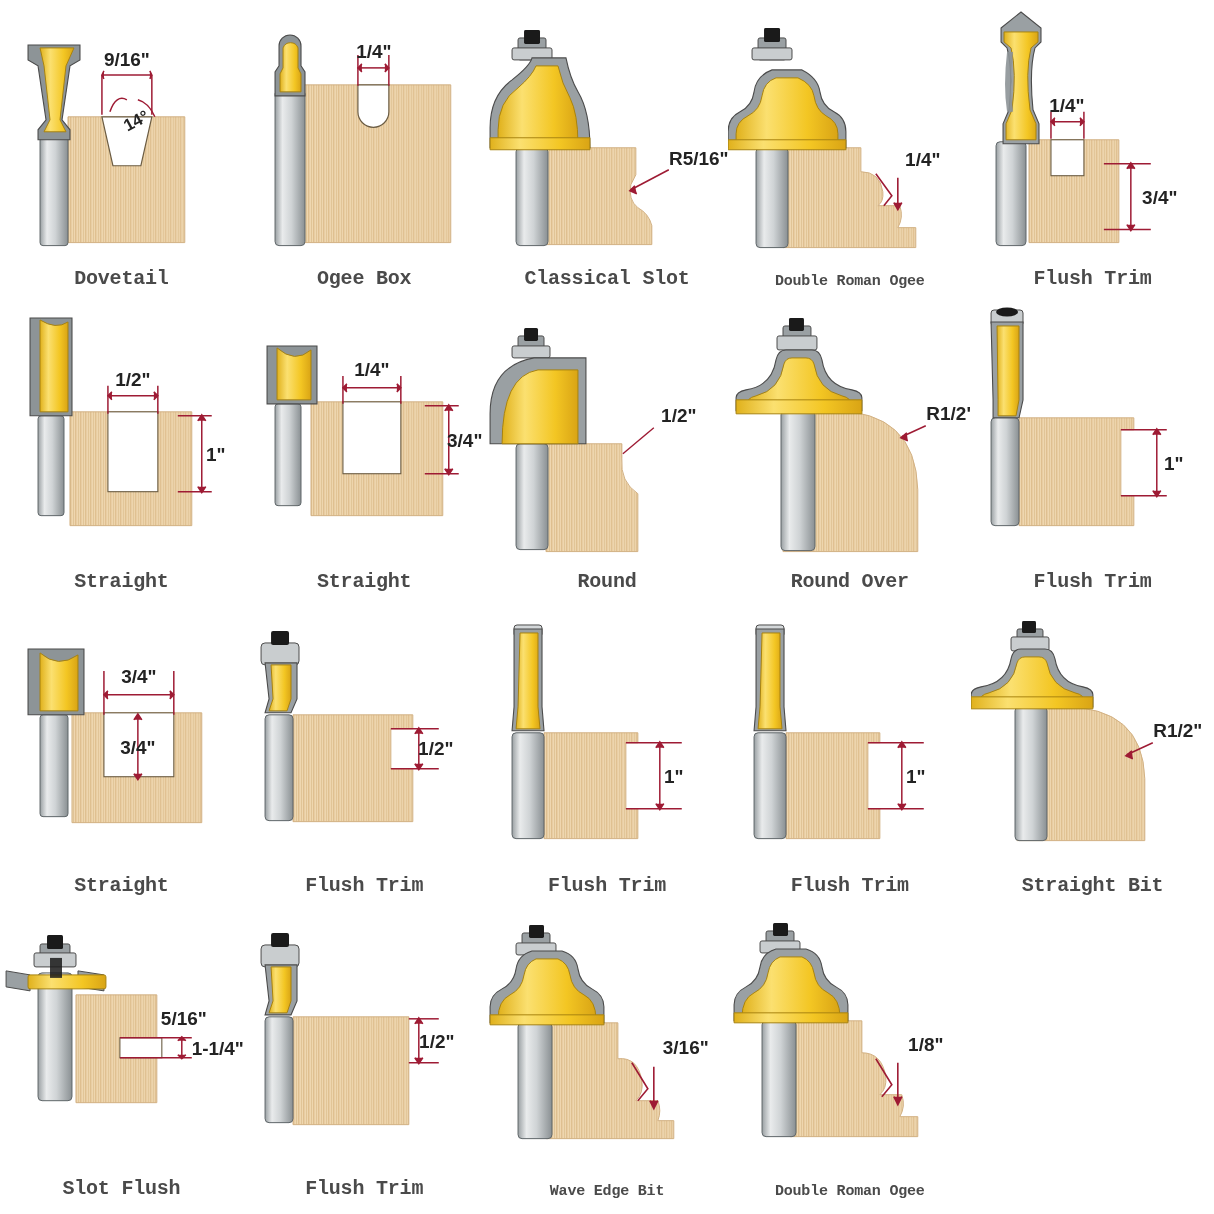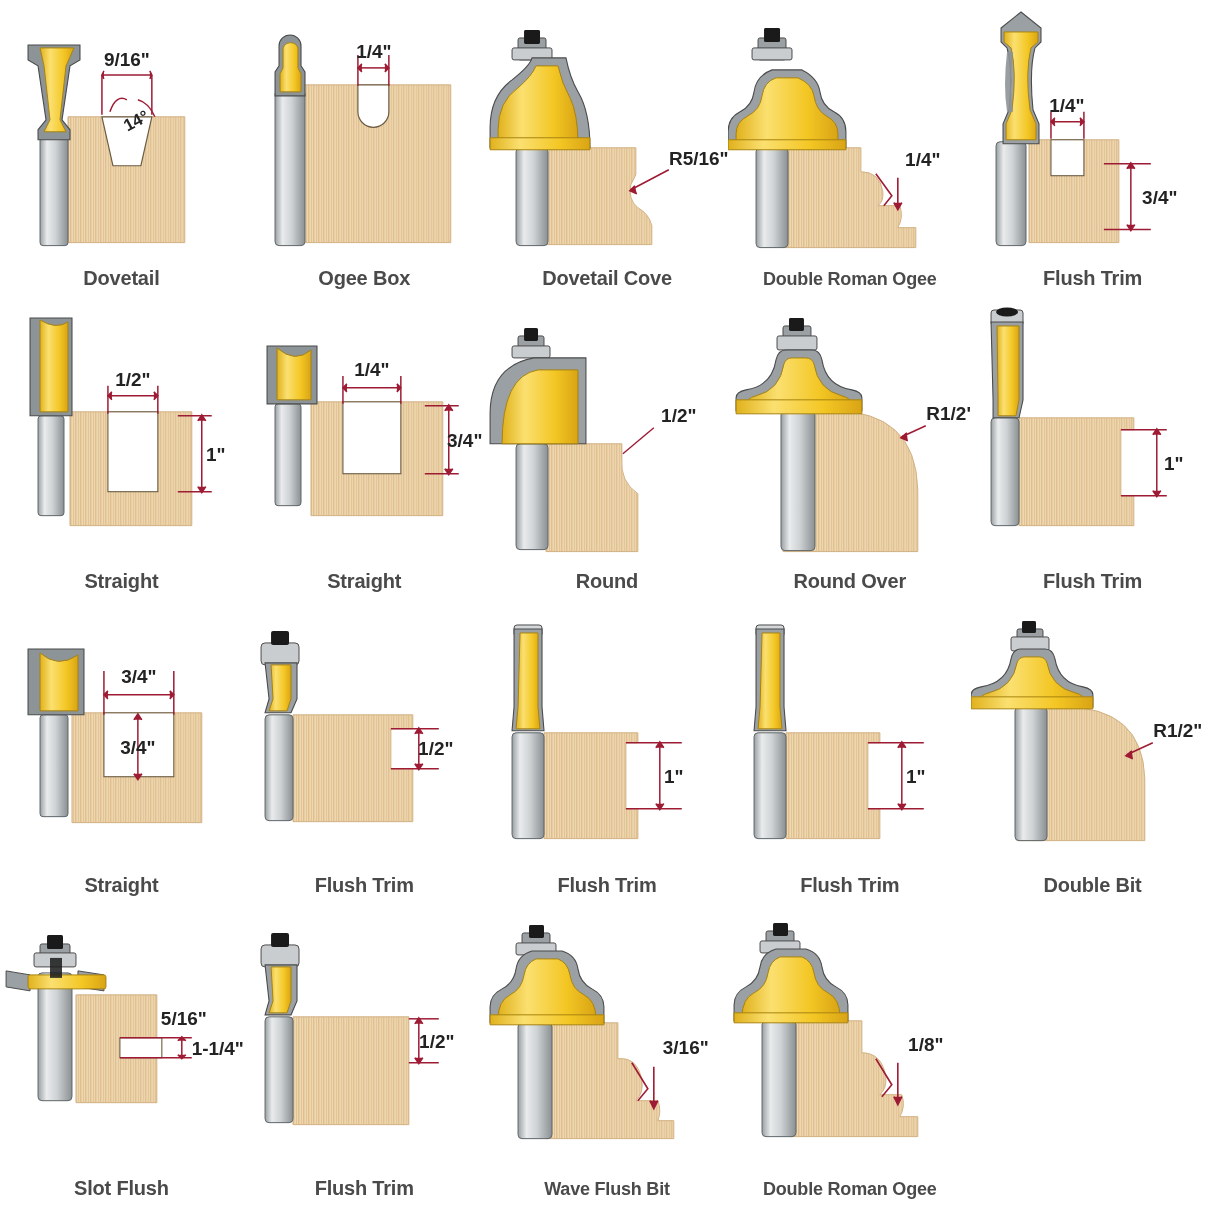--- a/index.html
+++ b/index.html
@@ -5,25 +5,25 @@
 <style>
   html,body{margin:0;padding:0;background:#ffffff;}
   body{width:1214px;height:1214px;font-family:"Liberation Sans",sans-serif;overflow:hidden;}
   .sheet{position:relative;width:1214px;height:1214px;background:#fff;}
   .grid{display:grid;grid-template-columns:repeat(5,242.8px);grid-template-rows:repeat(4,303.5px);width:1214px;height:1214px;}
   .cell{position:relative;}
   .stage{position:absolute;left:0;top:0;width:100%;height:100%;}
   .stage svg{display:block;width:100%;height:100%;}
   .caption{
     position:absolute;left:0;right:0;bottom:14px;text-align:center;
-    font-family:Liberation Sans, sans-serif;
+    font-family:Liberation Mono, monospace;
     font-weight:bold;font-size:20px;color:#4a4a4a;letter-spacing:-0.2px;
     white-space:nowrap;
   }
-  .cell.wide .caption{font-size:18px;}
+  .cell.wide .caption{font-size:15px;}
 </style>
 </head>
 <body>
 
 <div class="sheet">
   <div class="grid">
 
     <div class="cell">
       <div class="stage">
         <svg viewBox="0 0 243 304" xmlns="http://www.w3.org/2000/svg">
@@ -129,21 +129,21 @@
             <path d="M12 144 L12 130 Q12 102 32 88 Q46 76 50 66 L72 66 Q76 84 84 98 Q92 114 92 144 Z" fill="url(#g-yel1)" stroke="#A8830F" stroke-width="1"></path>
             <path d="M4 138 L104 138 L104 150 L4 150 Z" fill="url(#g-yel1)" stroke="#A8830F" stroke-width="1"></path>
           </g>
           <g stroke="#9E1B34" stroke-width="1.6" fill="none">
             <path d="M145 190 L183 170"></path>
             <path d="M149 186 L144 191 L151 194" fill="#9E1B34"></path>
           </g>
           <text x="213" y="165" text-anchor="middle" font-family="Liberation Sans, sans-serif" font-size="19" font-weight="bold" fill="#232323">R5/16"</text>
         </svg>
       </div>
-      <div class="caption">Dovetail Cove</div>
+      <div class="caption">Classical Slot</div>
     </div>
 
     <div class="cell wide">
       <div class="stage">
         <svg viewBox="0 0 243 304" xmlns="http://www.w3.org/2000/svg">
           <g>
             <path d="M55 148 L133 148 L133 172 Q152 172 155 192 Q156 202 150 206 L172 206 Q176 218 170 228 L188 228 L188 248 L55 248 Z" fill="url(#grain1)" stroke="#D2B184" stroke-width="1"></path>
           </g>
           <g>
             <rect x="28" y="148" width="32" height="100" rx="4" fill="url(#g-steel1)" stroke="#5E6568" stroke-width="1"></rect>
@@ -493,21 +493,21 @@
             <path d="M8 96 Q8 88 18 86 Q42 80 46 56 Q48 50 54 50 L68 50 Q74 50 76 56 Q80 80 104 86 Q114 88 114 96 Z" fill="url(#g-yel1)" stroke="#A8830F" stroke-width="1"></path>
             <path d="M0 90 L122 90 L122 102 L0 102 Z" fill="url(#g-yel1)" stroke="#A8830F" stroke-width="1"></path>
           </g>
           <g stroke="#9E1B34" stroke-width="1.5" fill="none">
             <path d="M156 148 L182 136"></path>
             <path d="M161 144 L155 149 L162 152" fill="#9E1B34"></path>
           </g>
           <text x="207" y="130" text-anchor="middle" font-family="Liberation Sans, sans-serif" font-size="19" font-weight="bold" fill="#232323">R1/2"</text>
         </svg>
       </div>
-      <div class="caption">Double Bit</div>
+      <div class="caption">Straight Bit</div>
     </div>
 
     <div class="cell">
       <div class="stage">
         <svg viewBox="0 0 243 304" xmlns="http://www.w3.org/2000/svg">
           <g>
             <path d="M76 84 L157 84 L157 192 L76 192 Z" fill="url(#grain1)" stroke="#D2B184" stroke-width="1"></path>
             <rect x="120" y="127" width="42" height="20" fill="#ffffff" stroke="#6B5C43" stroke-width="1.1"></rect>
           </g>
           <g>
@@ -588,21 +588,21 @@
             <path d="M4 104 L118 104 L118 114 L4 114 Z" fill="url(#g-yel1)" stroke="#A8830F" stroke-width="1"></path>
           </g>
           <g stroke="#9E1B34" stroke-width="1.6" fill="none">
             <path d="M146 152 L162 178 L152 190"></path>
             <path d="M168 156 L168 196"></path>
             <path d="M164 190 L168 198 L172 190" fill="#9E1B34"></path>
           </g>
           <text x="200" y="143" text-anchor="middle" font-family="Liberation Sans, sans-serif" font-size="19" font-weight="bold" fill="#232323">3/16"</text>
         </svg>
       </div>
-      <div class="caption">Wave Flush Bit</div>
+      <div class="caption">Wave Edge Bit</div>
     </div>
 
     <div class="cell wide">
       <div class="stage">
         <svg viewBox="0 0 243 304" xmlns="http://www.w3.org/2000/svg">
           <g>
             <path d="M62 110 L134 110 L134 142 Q154 142 158 166 Q159 178 152 184 L174 184 Q178 196 172 206 L190 206 L190 226 L62 226 Z" fill="url(#grain1)" stroke="#D2B184" stroke-width="1"></path>
           </g>
           <g>
             <rect x="34" y="110" width="34" height="116" rx="4" fill="url(#g-steel1)" stroke="#5E6568" stroke-width="1"></rect>

